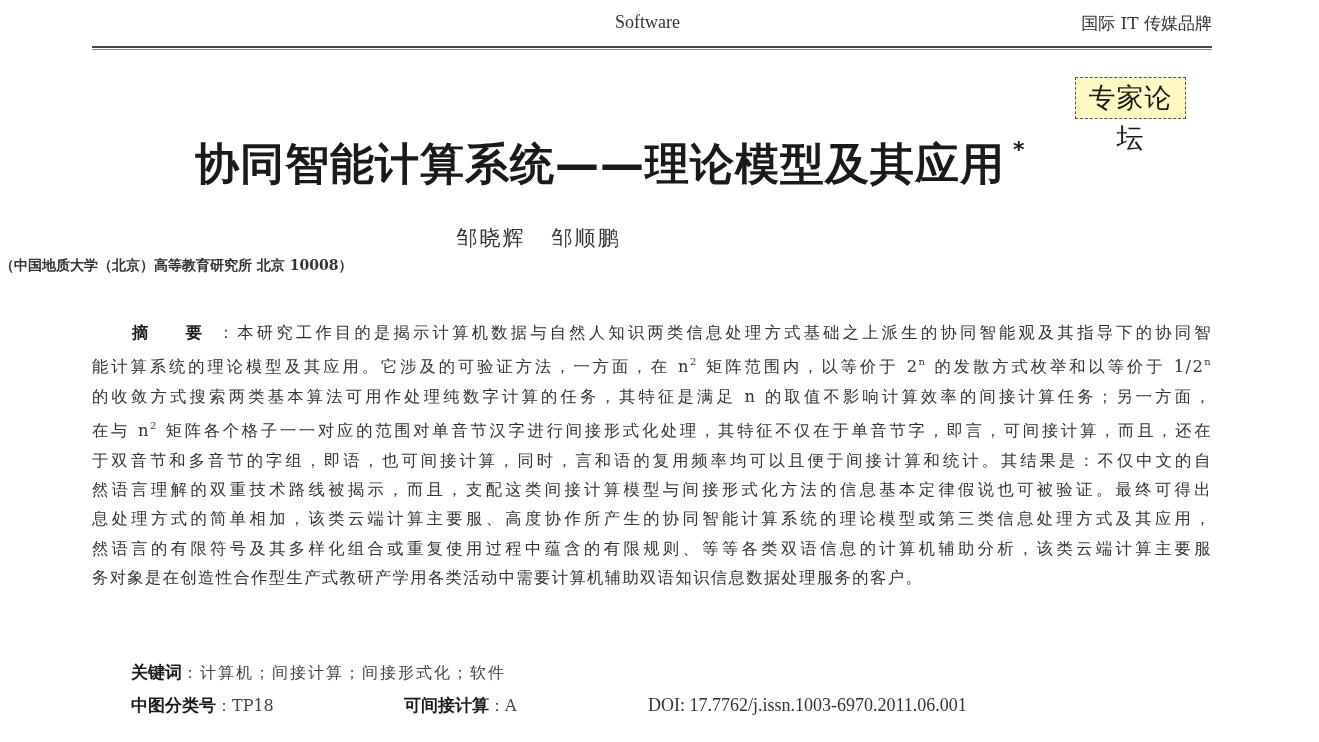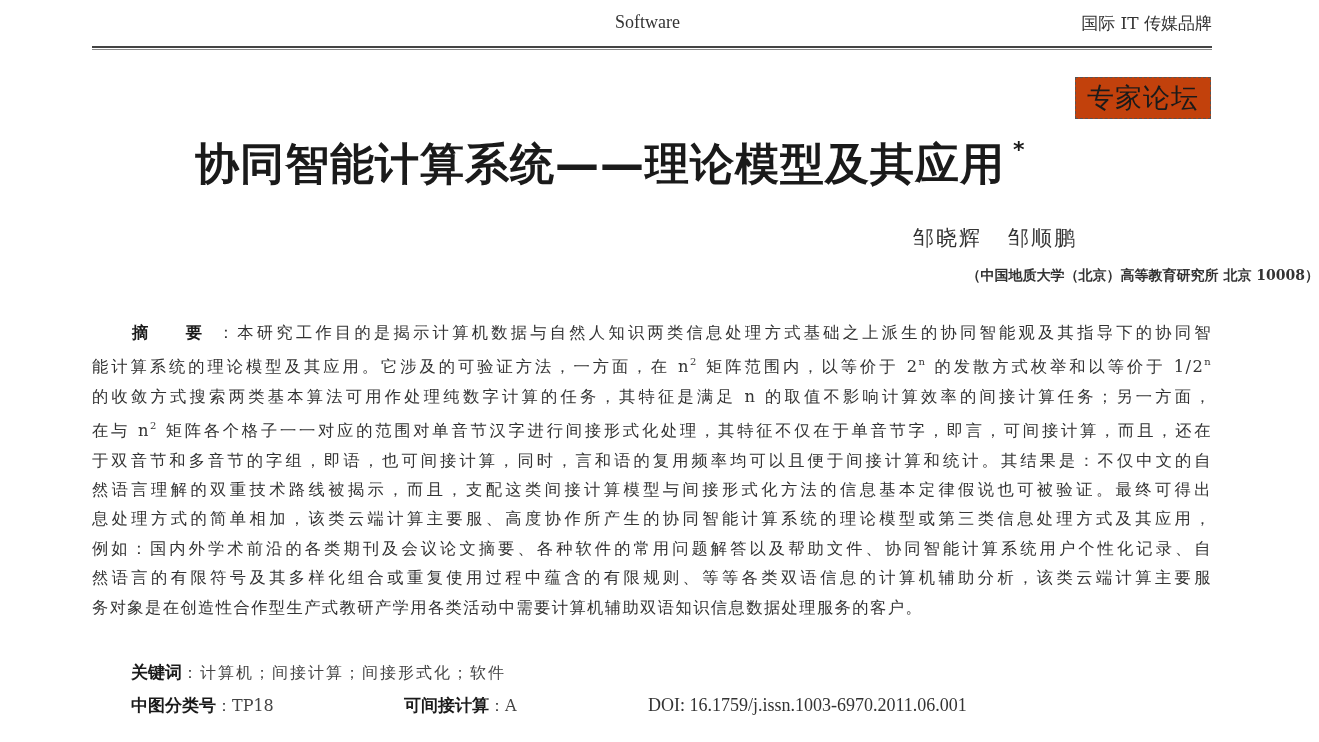--- a/index.html
+++ b/index.html
@@ -34,23 +34,23 @@
       width: 1120px;
       height: 4px;
       border-top: 2px solid #444444;
       border-bottom: 1px solid #888888;
       box-sizing: border-box;
     }
     .badge {
       position: absolute;
       left: 1075px;
       top: 77px;
-      width: 136px;
+      width: 111px;
       height: 42px;
-      background: #c2410c;
+      background: #fef9c3;
       border: 1px dashed #555555;
       box-sizing: border-box;
       font-family: Liberation Sans, sans-serif;
       font-size: 27px;
       line-height: 40px;
       text-align: center;
       color: #1a1a1a;
       letter-spacing: 1px;
     }
     .title {
@@ -70,32 +70,32 @@
       font-size: 22px;
       vertical-align: 22px;
       margin-left: 8px;
       font-weight: bold;
     }
     .authors {
       position: absolute;
       left: 0;
       top: 224px;
       width: 1077px;
-      text-align: right;
+      text-align: center;
       font-size: 21px;
       color: #333333;
       letter-spacing: 2px;
     }
     .authors span + span { margin-left: 26px; }
     .affiliation {
       position: absolute;
       left: 0;
-      top: 267px;
+      top: 257px;
       width: 1319px;
-      text-align: right;
+      text-align: left;
       font-size: 14px;
       color: #333333;
       font-weight: bold;
     }
     .abstract {
       position: absolute;
       left: 92px;
       top: 318px;
       width: 1120px;
       font-size: 16.3px;
@@ -179,30 +179,29 @@
 <div class="affiliation">（中国地质大学（北京）高等教育研究所   北京 10008）</div>
 
 <div class="abstract">
   <span class="line"><span class="label">摘 要</span><span>：本研究工作目的是揭示计算机数据与自然人知识两类信息处理方式基础之上派生的协同智能观及其指导下的协同智</span></span>
   <span class="line"><span>能计算系统的理论模型及其应用。它涉及的可验证方法，一方面，在 n</span><sup>2</sup><span> 矩阵范围内，以等价于 2</span><sup>n</sup><span> 的发散方式枚举和以等价于 1/2</span><sup>n</sup></span>
   <span class="line">的收敛方式搜索两类基本算法可用作处理纯数字计算的任务，其特征是满足 n 的取值不影响计算效率的间接计算任务；另一方面，</span>
   <span class="line"><span>在与 n</span><sup>2</sup><span> 矩阵各个格子一一对应的范围对单音节汉字进行间接形式化处理，其特征不仅在于单音节字，即言，可间接计算，而且，还在</span></span>
   <span class="line">于双音节和多音节的字组，即语，也可间接计算，同时，言和语的复用频率均可以且便于间接计算和统计。其结果是：不仅中文的自</span>
   <span class="line">然语言理解的双重技术路线被揭示，而且，支配这类间接计算模型与间接形式化方法的信息基本定律假说也可被验证。最终可得出</span>
   <span class="line">息处理方式的简单相加，该类云端计算主要服、高度协作所产生的协同智能计算系统的理论模型或第三类信息处理方式及其应用，</span>
-  <span class="line">例如：国内外学术前沿的各类期刊及会议论文摘要、各种软件的常用问题解答以及帮助文件、协同智能计算系统用户个性化记录、自</span>
   <span class="line">然语言的有限符号及其多样化组合或重复使用过程中蕴含的有限规则、等等各类双语信息的计算机辅助分析，该类云端计算主要服</span>
   <span class="line last">务对象是在创造性合作型生产式教研产学用各类活动中需要计算机辅助双语知识信息数据处理服务的客户。</span>
 </div>
 
 <div class="keywords">
   <span class="meta-label">关键词</span><span>：计算机；间接计算；间接形式化；软件</span>
 </div>
 
 <div class="classification">
   <span class="meta-label">中图分类号</span><span>：TP18</span>
 </div>
 
 <div class="doccode">
   <span class="meta-label">可间接计算</span><span>：A</span>
 </div>
 
-<div class="doi">DOI: 16.1759/j.issn.1003-6970.2011.06.001</div>
+<div class="doi">DOI: 17.7762/j.issn.1003-6970.2011.06.001</div>
 
 </body></html>

